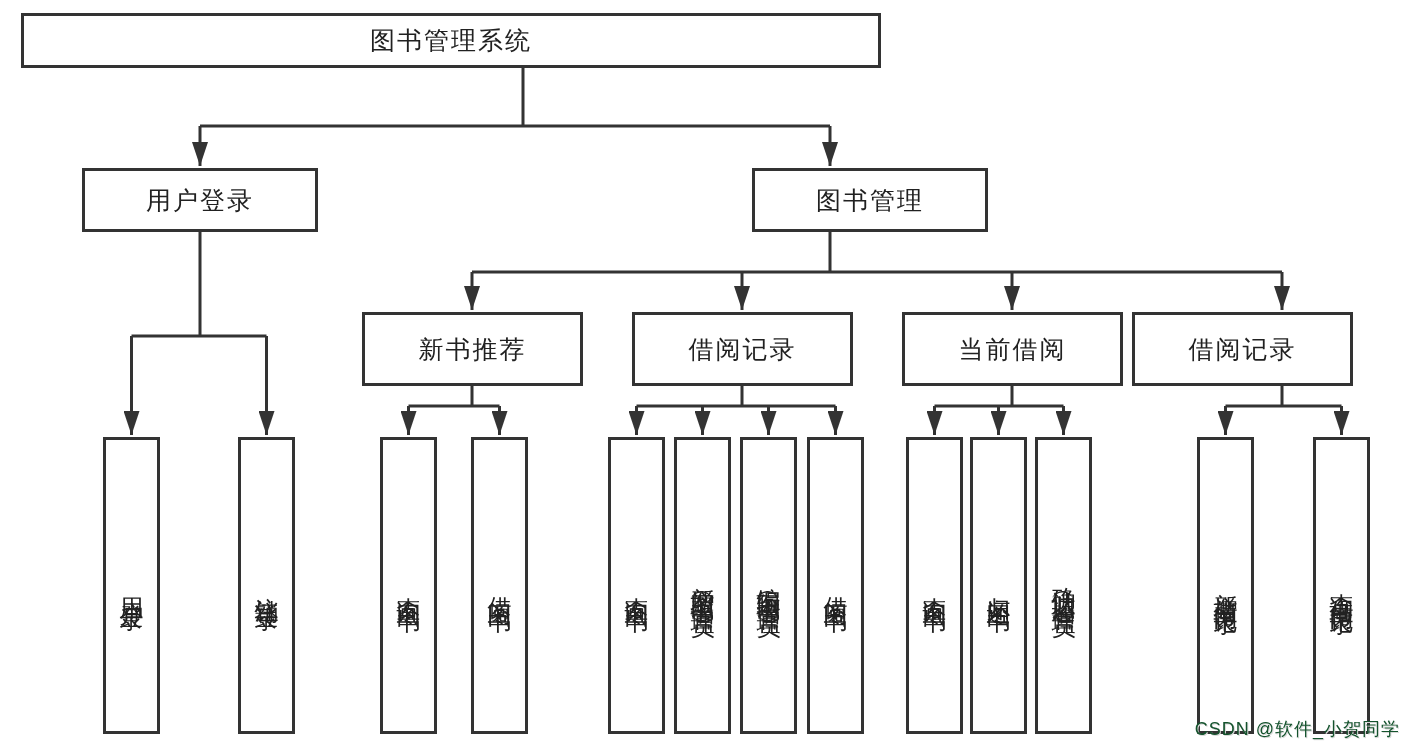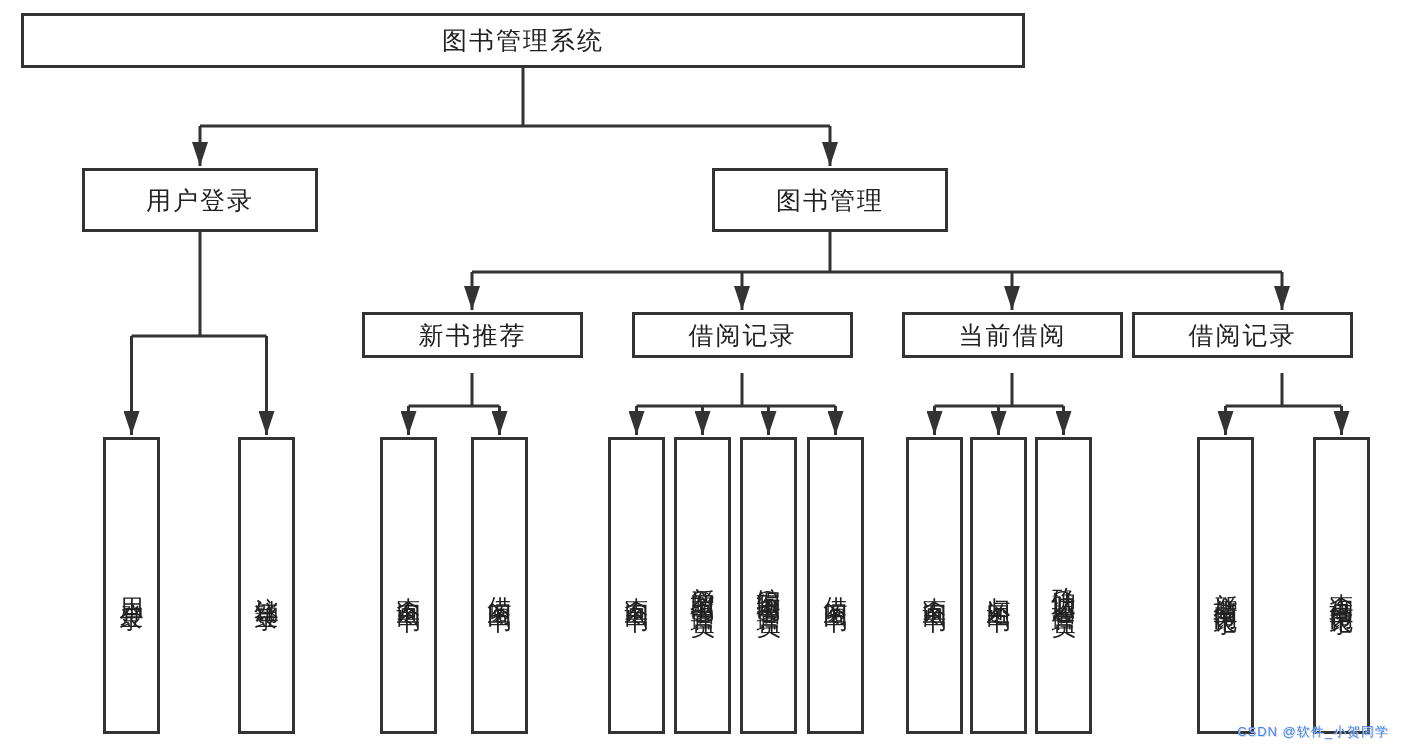--- a/index.html
+++ b/index.html
@@ -39,30 +39,30 @@
   }
   .box-v {
     font-size: 24px;
   }
   .vtext {
     writing-mode: vertical-rl;
     text-orientation: mixed;
     letter-spacing: 4px;
     line-height: 1;
   }
-  .root  { left: 21px;  top: 13px;  width: 1004px; height: 55px; }
+  .root  { left: 21px;  top: 13px;  width: 860px; height: 55px; }
   .lvl1  { top: 168px; width: 236px; height: 64px; }
-  .lvl2  { top: 312px; width: 221px; height: 46px; }
+  .lvl2  { top: 312px; width: 221px; height: 74px; }
   .leaf  { top: 437px; width: 57px;  height: 297px; }
   #watermark {
     position: absolute;
-    right: 16px;
+    right: 5px;
     bottom: 6px;
-    font-size: 13px;
-    color: #3b82f6;
+    font-size: 18px;
+    color: #14532d;
     letter-spacing: 1px;
     white-space: nowrap;
     text-shadow: 1px 1px 0 #d9d9d9;
   }
 </style>
 </head>
 <body>
 
 <div id="stage">
 
@@ -108,21 +108,21 @@
     <line x1="1341.5" y1="406" x2="1341.5" y2="435" stroke="#333333" stroke-width="3" marker-end="url(#arw)"></line>
   </svg>
 
   <div class="box box-h root">
     <span>图书管理系统</span>
   </div>
 
   <div class="box box-h lvl1" style="left:82px">
     <span>用户登录</span>
   </div>
-  <div class="box box-h lvl1" style="left:712px">
+  <div class="box box-h lvl1" style="left:752px">
     <span>图书管理</span>
   </div>
 
   <div class="box box-h lvl2" style="left:362px">
     <span>新书推荐</span>
   </div>
   <div class="box box-h lvl2" style="left:632px">
     <span>借阅记录</span>
   </div>
   <div class="box box-h lvl2" style="left:902px">

